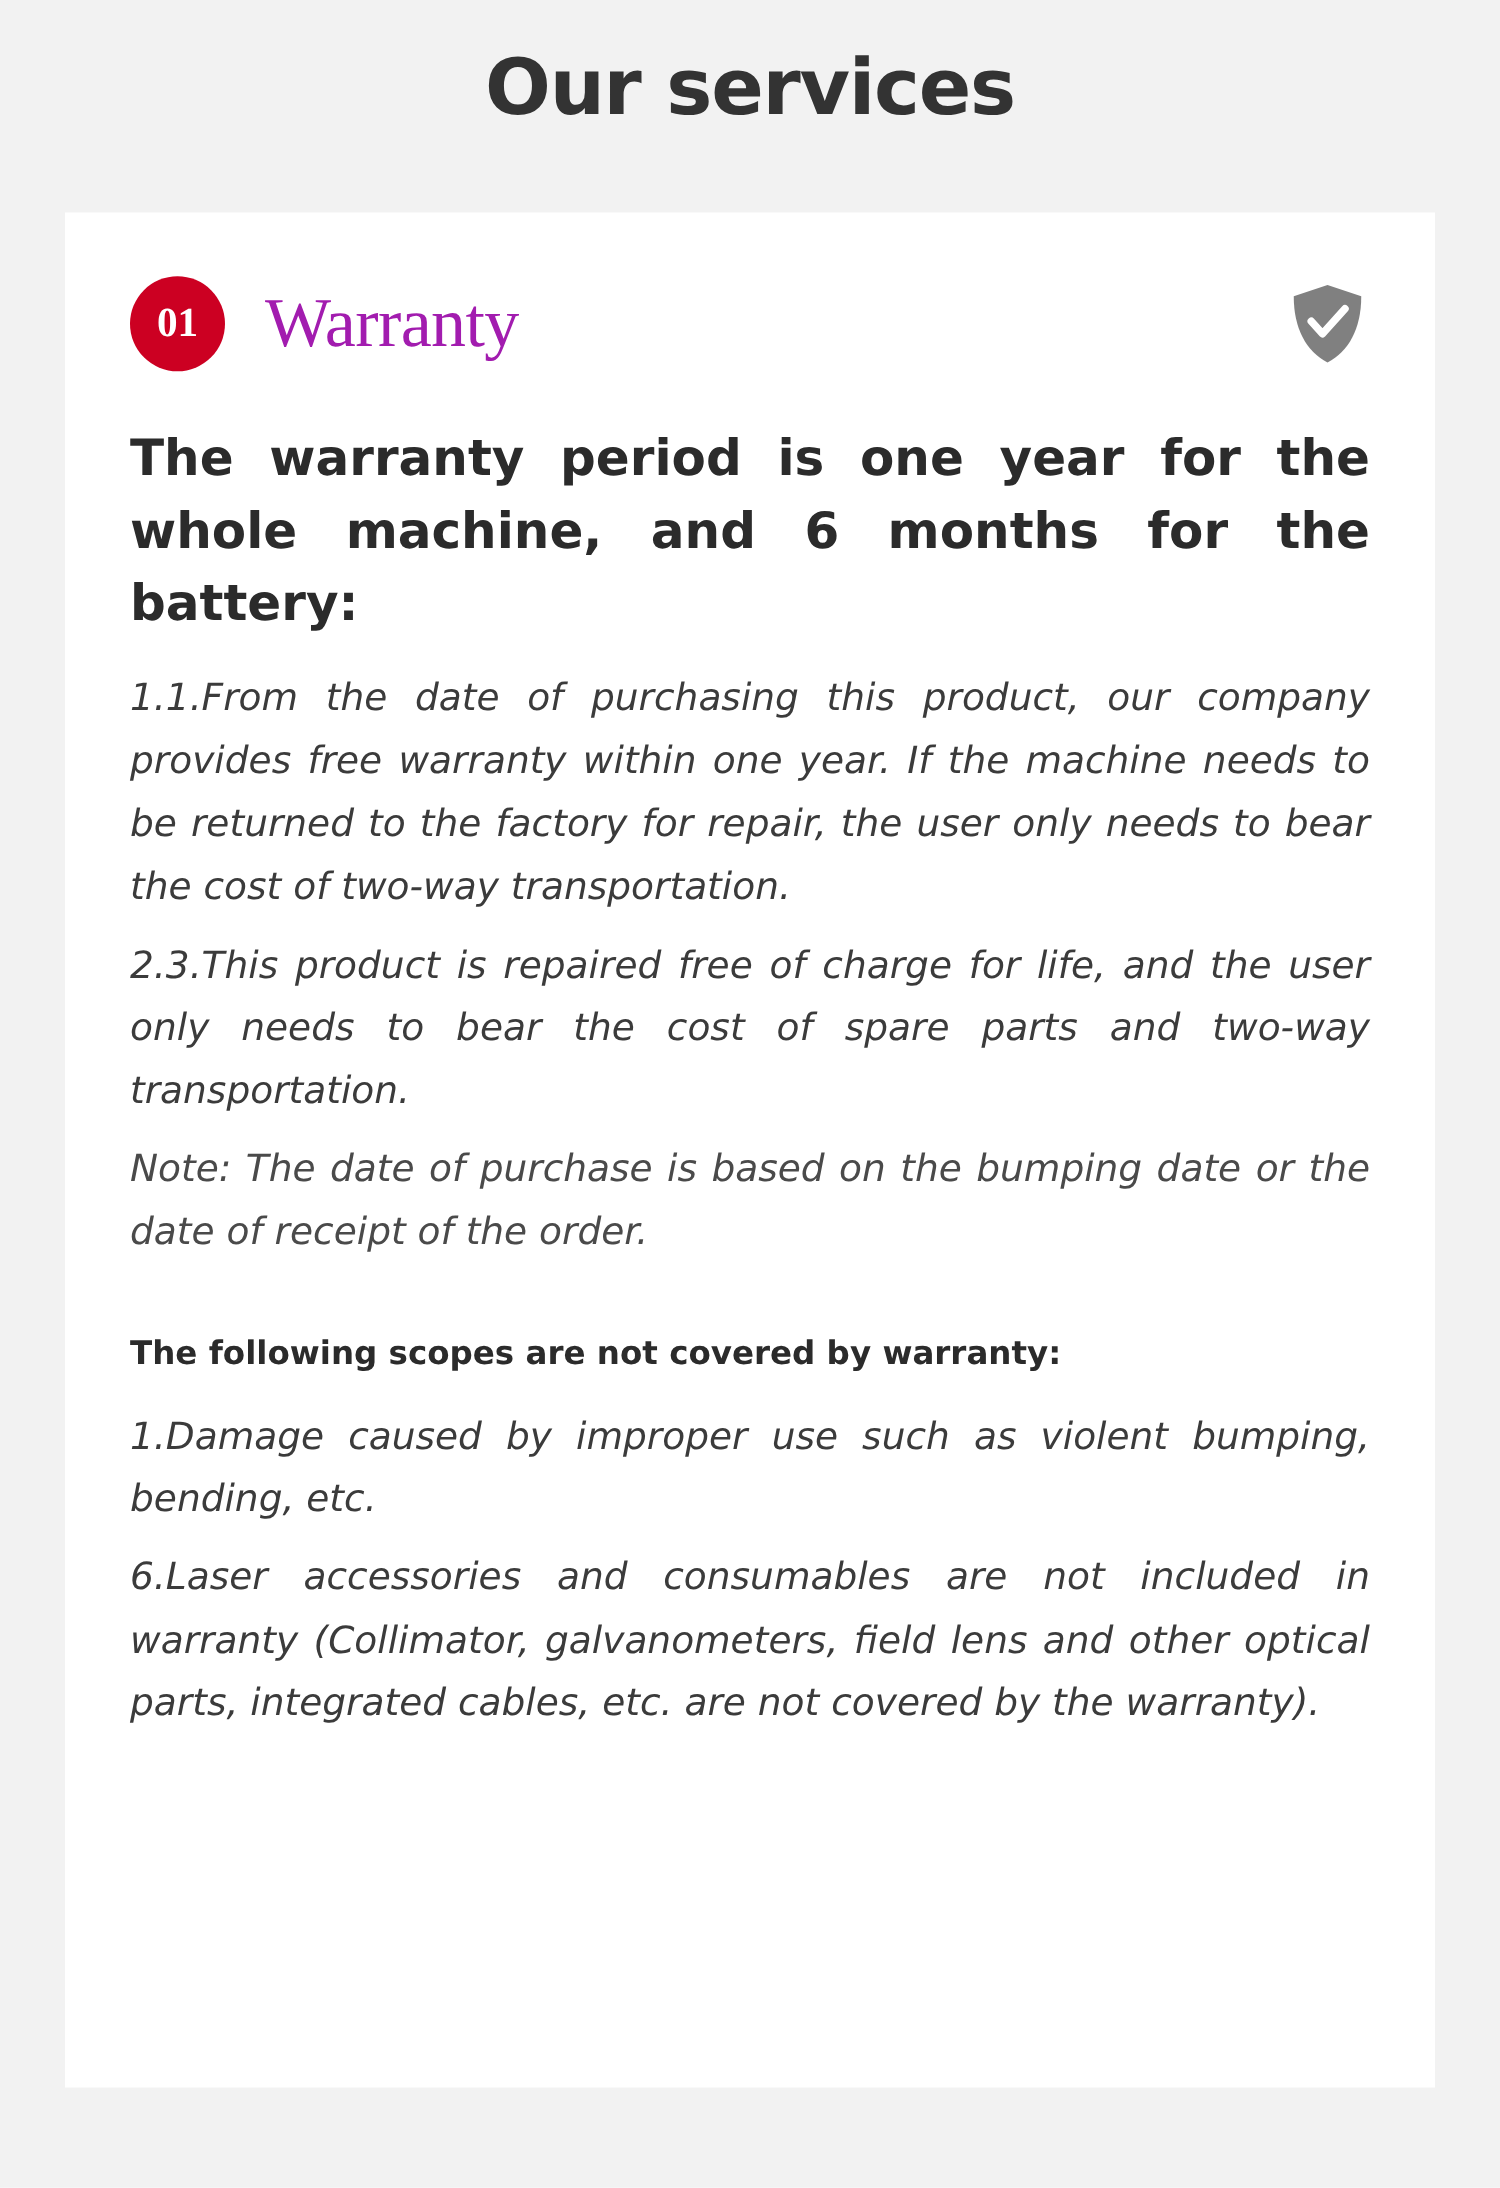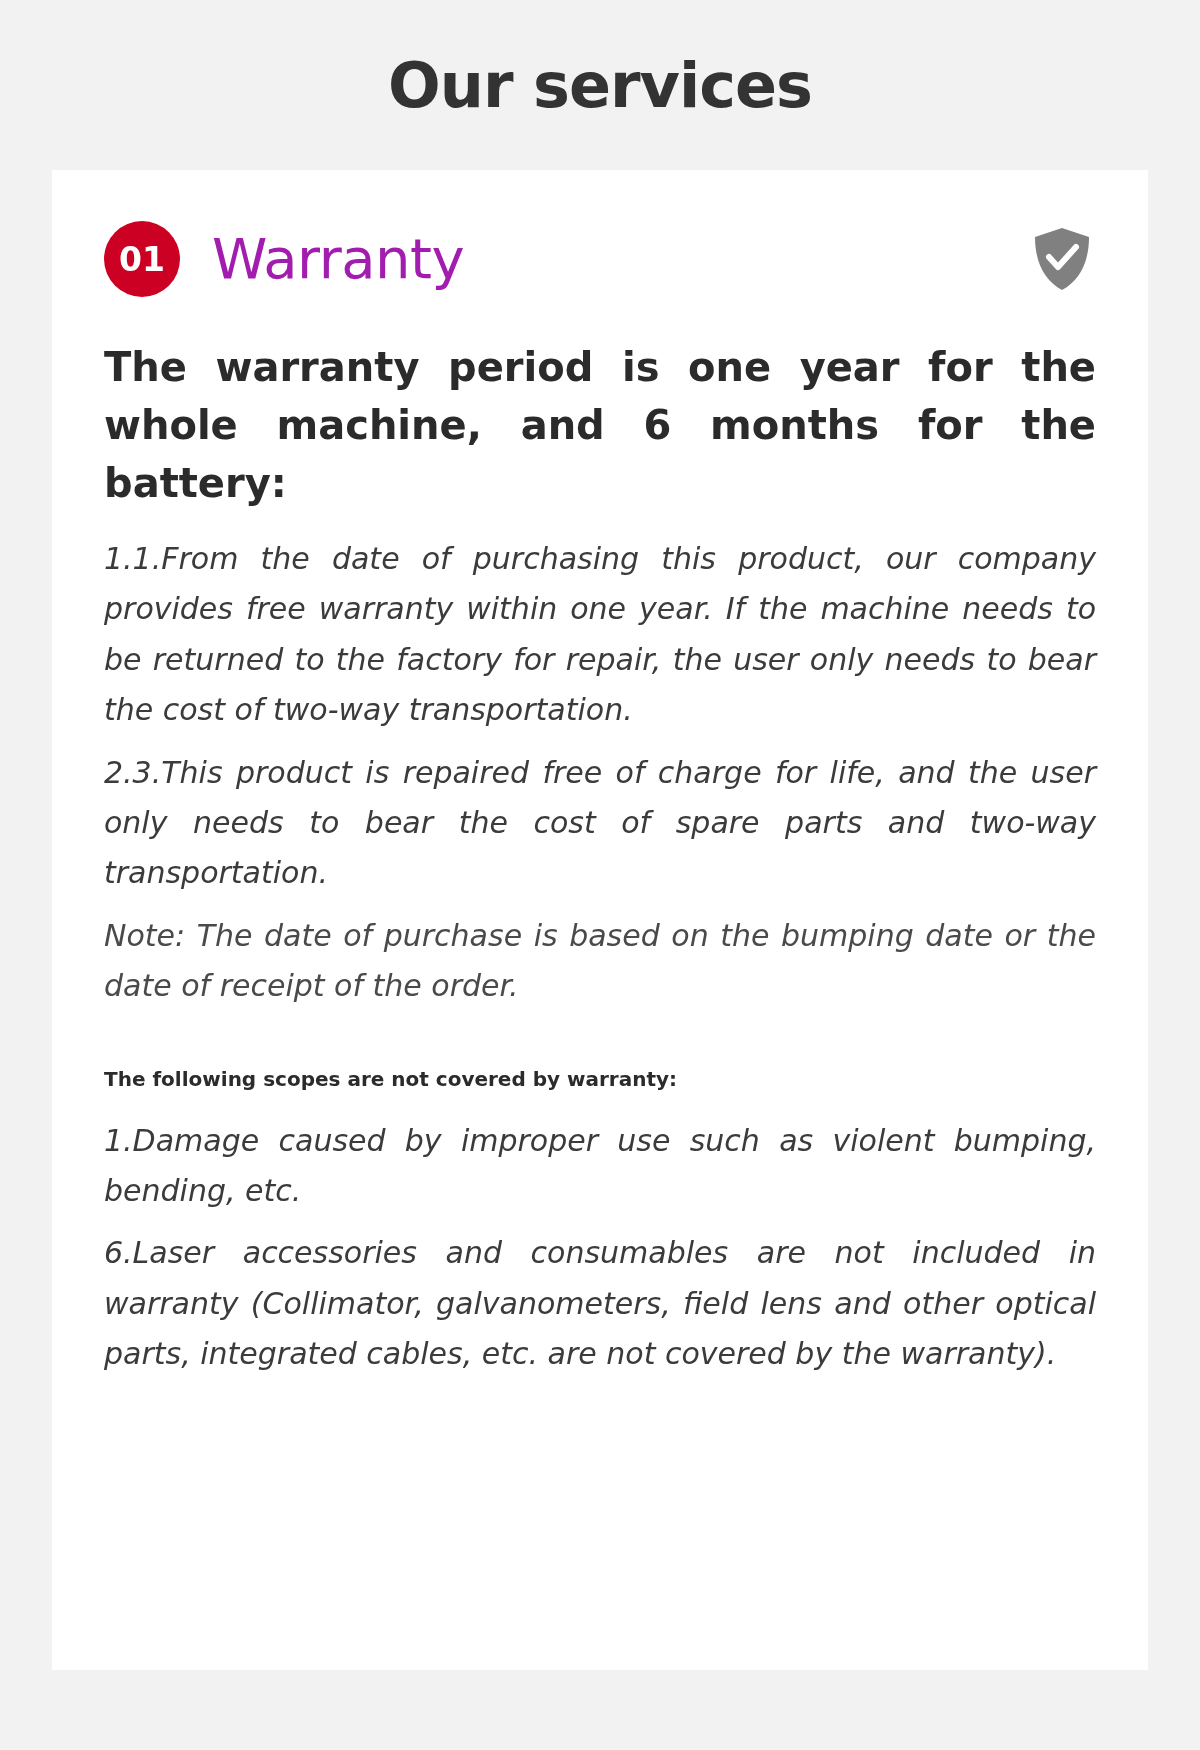--- a/index.html
+++ b/index.html
@@ -11,21 +11,21 @@
     width: 1200px;
     height: 1750px;
     font-family: "DejaVu Sans", sans-serif;
     color: #2f2f2f;
     overflow: hidden;
   }
   .page {
     width: 1200px;
     height: 1750px;
     box-sizing: border-box;
-    padding: 16px;
+    padding: 0;
     position: relative;
   }
   .page-title {
     text-align: center;
     font-size: 62px;
     font-weight: bold;
     color: #333333;
     letter-spacing: -1px;
     margin: 0;
     padding-top: 36px;
@@ -39,20 +39,21 @@
     height: 1500px;
     background: #ffffff;
     box-sizing: border-box;
     padding: 46px 52px 40px 52px;
   }
   .card-header {
     display: flex;
     align-items: center;
     position: relative;
     height: 86px;
+    font-family: Liberation Serif, serif;
   }
   .badge {
     width: 76px;
     height: 76px;
     border-radius: 50%;
     background: #cc0022;
     color: #ffffff;
     font-size: 33px;
     font-weight: bold;
     display: flex;
@@ -94,21 +95,21 @@
     margin: 0;
     font-style: italic;
   }
   .para.note {
     color: #4a4a4a;
   }
   .gap {
     height: 52px;
   }
   .subhead {
-    font-size: 20px;
+    font-size: 26px;
     font-weight: bold;
     color: #2b2b2b;
     line-height: 1.5;
     margin: 0 0 22px 0;
   }
   .para + .para {
     margin-top: 12px;
   }
 </style>
 </head>

